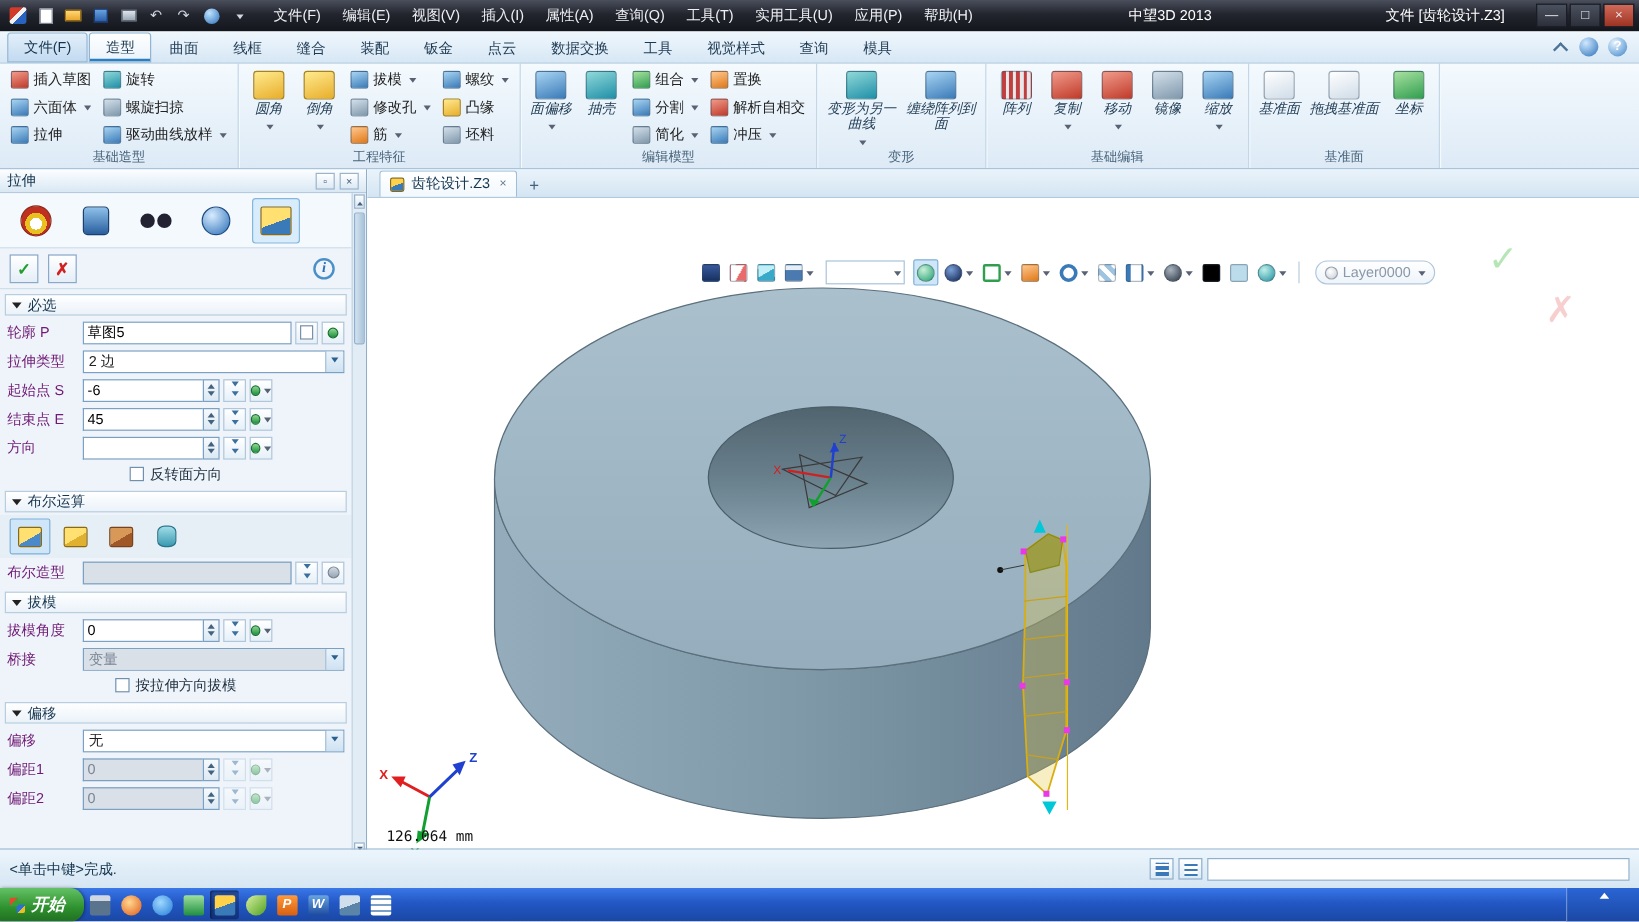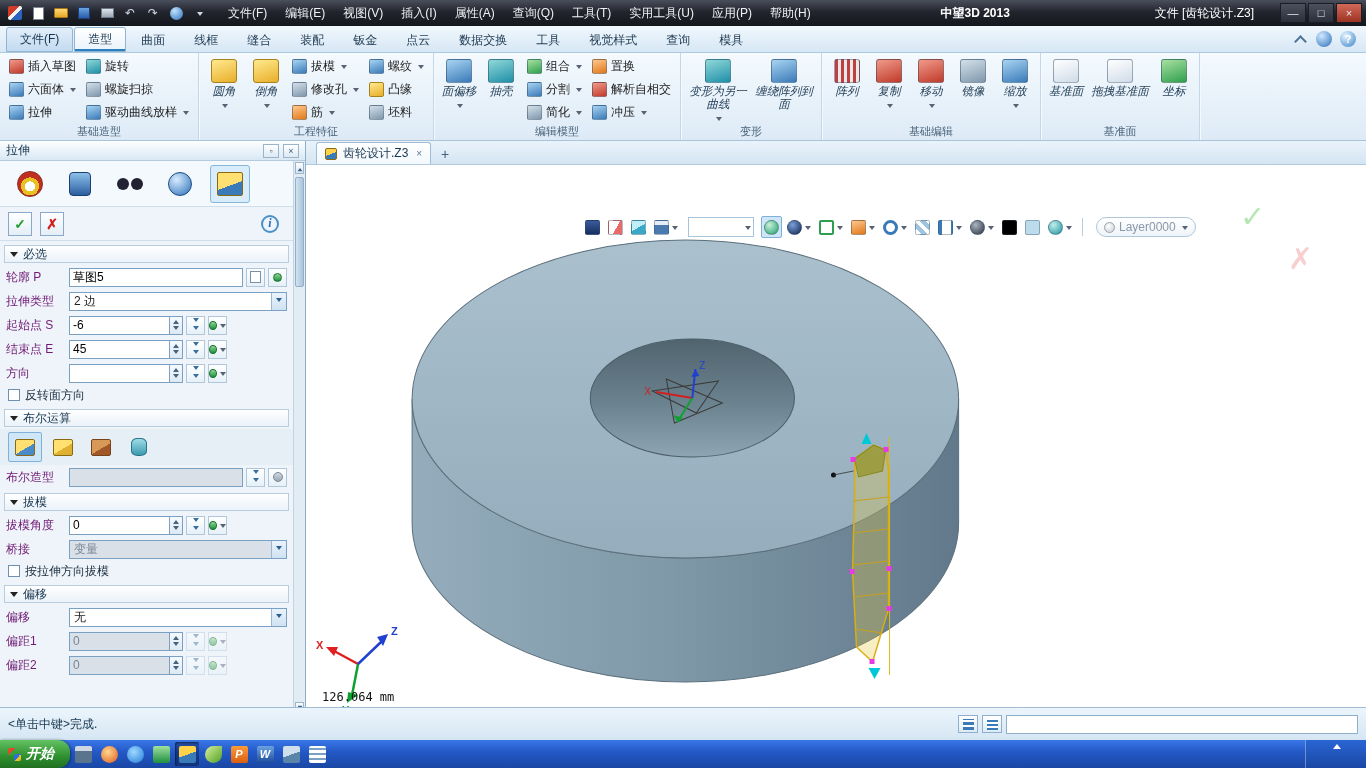--- a/index.html
+++ b/index.html
@@ -14,21 +14,21 @@
 .i-page{width:11px;height:13px;background:#fff;border:1px solid #7c8594;}
 .i-folder{width:14px;height:10px;background:linear-gradient(#ffd875,#e8a62a);border:1px solid #a87818;border-radius:1px;}
 .i-disk{width:12px;height:12px;background:linear-gradient(#6aa4e0,#2a5caa);border:1px solid #1c3f77;}
 .i-print{width:13px;height:10px;background:linear-gradient(#dfe5ec,#9aa6b4);border:1px solid #6c7886;}
 .i-ball{width:13px;height:13px;border-radius:50%;background:radial-gradient(circle at 35% 30%,#bfe2ff,#2a6fb8);}
 .dd{width:0;height:0;border:3px solid transparent;border-top:4px solid #586274;margin-left:2px;margin-top:4px;}
 .titlebar .dd{border-top-color:#cfd6e4;}
 .menus{display:flex;margin-left:8px;}
 .menu{padding:0 9px;line-height:26px;white-space:nowrap;}
 .tbsp{flex:1;}
-.tb-app{font-weight:bold;white-space:nowrap;color:#fff;}
+.tb-app{font-weight:normal;white-space:nowrap;color:#fff;}
 .tb-doc{white-space:nowrap;color:#fff;margin:0 24px 0 24px;}
 .winbtn{width:26px;height:20px;display:flex;align-items:center;justify-content:center;color:#e6e9ef;font-size:11px;background:linear-gradient(#4b515e,#2b2f3a);border:1px solid #1a1d26;margin-left:1px;}
 .winbtn.close{background:linear-gradient(#d26a5a,#9c3222);}
 
 
 .tabsbar{position:absolute;left:0;top:26px;right:0;height:27px;background:linear-gradient(#f0f7fd,#d7e7f5);border-bottom:1px solid #aec8dd;display:flex;align-items:flex-end;padding:0 6px;z-index:49;}
 .rtab{padding:3px 13px;margin-right:1px;white-space:nowrap;color:#1e3a52;border:1px solid transparent;border-bottom:none;}
 .rtab.filetab{background:linear-gradient(#e3effa,#c2daf0);border:1px solid #93b5d2;border-radius:3px 3px 0 0;color:#16364f;}
 .rtab.active{background:linear-gradient(#ffffff,#e9f3fb);border:1px solid #8fb4d4;border-radius:3px 3px 0 0;box-shadow:inset 0 -2px 0 #2a7fc0;}
 .rchev{width:18px;height:18px;margin:0 3px 4px;position:relative;}
@@ -98,21 +98,21 @@
 .i-sheet{width:11px;height:12px;background:#fff;border:1px solid #7890a8;}
 .i-garrow{width:9px;height:9px;background:linear-gradient(#8fd88f,#1f8f3f);border-radius:50%;border:1px solid #157030;}
 .i-gball{width:10px;height:10px;border-radius:50%;background:linear-gradient(#d0d8e0,#98a6b4);border:1px solid #7a8896;}
 .i-dbl{display:flex;flex-direction:column;gap:1px;}
 .i-dbl::before,.i-dbl::after{content:"";width:0;height:0;border:3px solid transparent;border-top:4px solid #3a6f9e;}
 .pcombo{height:19px;border:1px solid #7aa0c4;background:#fff;display:flex;align-items:center;}
 .pcombo.grow{flex:1;}
 .pcombo .cval{flex:1;padding:0 4px;white-space:nowrap;overflow:hidden;}
 .cdd{width:15px;height:100%;background:linear-gradient(#eaf3fb,#cfe2f2);border-left:1px solid #9ab8d4;display:flex;align-items:center;justify-content:center;}
 .cdd .dd{margin:0;border-top-color:#2a5f8e;}
-.pcheck{display:flex;align-items:center;gap:5px;height:20px;padding:0 8px;color:#1e2e3e;}
+.pcheck{display:flex;align-items:center;gap:5px;height:20px;padding:0 8px;color:#1e2e3e;justify-content:center;}
 .cbox{width:12px;height:12px;border:1px solid #7090b0;background:#fff;flex:none;}
 .boolrow{display:flex;align-items:center;gap:4px;height:36px;padding:0 8px;background:#e6eef6;}
 .boolbtn{width:34px;height:30px;display:flex;align-items:center;justify-content:center;border:1px solid transparent;border-radius:2px;}
 .boolbtn.sel{background:#cfe6f9;border-color:#7fb0d8;}
 .bcube{width:20px;height:17px;border:1px solid #8a6a10;border-radius:2px;}
 .yb{background:linear-gradient(150deg,#ffe070 55%,#4a8ac8 55%);}
 .yy{background:linear-gradient(150deg,#ffe070 55%,#e0b030 55%);}
 .br{background:linear-gradient(150deg,#d89858 55%,#a05828 55%);border-color:#7a4218;}
 .bcyl{width:16px;height:18px;background:linear-gradient(#9fdce8,#3a9ab0);border:1px solid #257488;border-radius:40% 40% 40% 40%/28%;}
 .dis{background:#d9e0e8 !important;color:#7a8694;}

